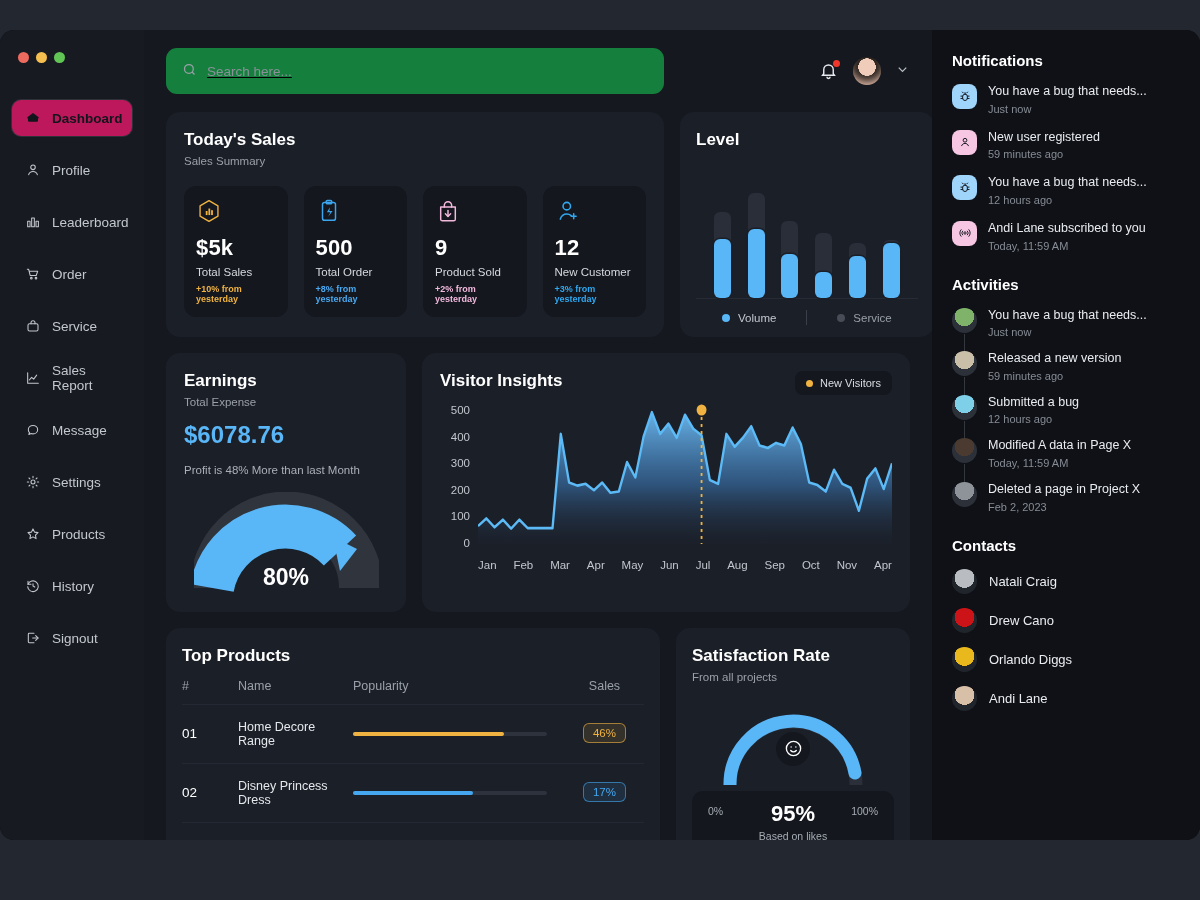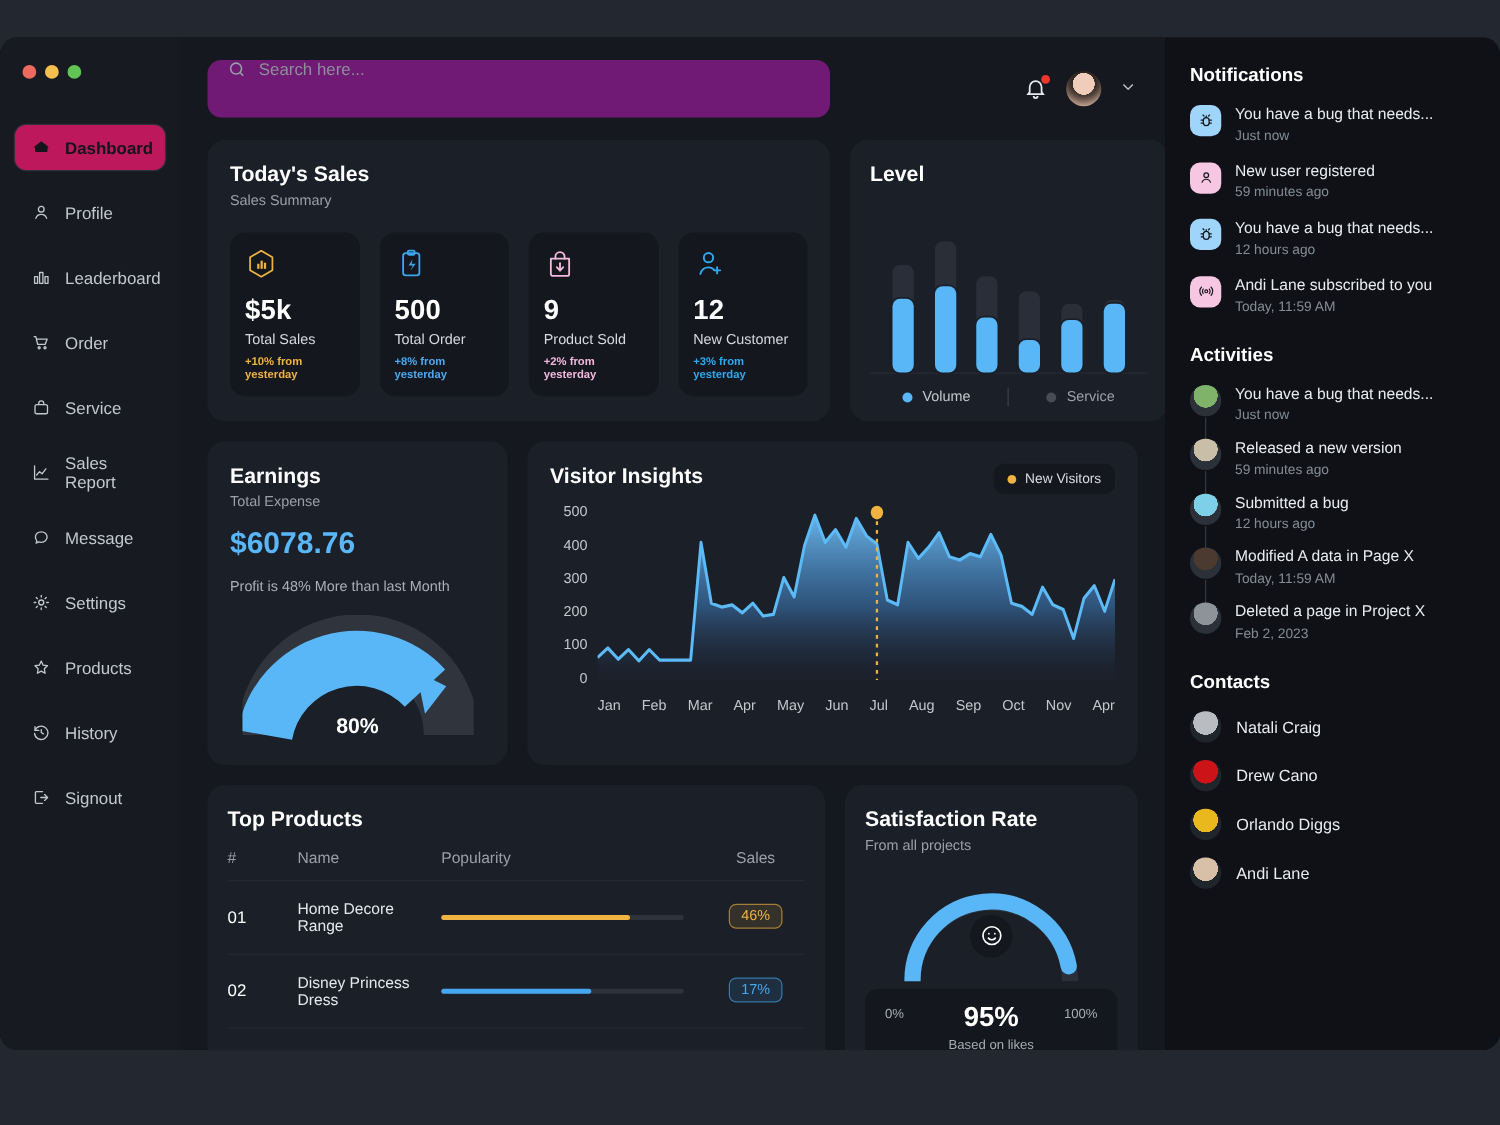--- a/index.html
+++ b/index.html
@@ -55,24 +55,25 @@
   .main {
     flex: 1 1 auto;
     background: #15181f;
     padding: 18px 22px 0 22px;
     overflow: hidden;
   }
   .topbar { display: flex; align-items: center; gap: 14px; margin-bottom: 18px; }
   .search {
     flex: 1 1 auto; max-width: 498px;
     height: 46px;
-    background: #701a75;
+    background: #15803d;
     border-radius: 11px;
-    display: flex; align-items: flex-start; gap: 10px;
+    display: flex; align-items: center; gap: 10px;
     padding: 0 16px;
+    text-decoration: underline;
   }
   .search input {
     flex: 1; background: transparent; border: none; outline: none;
     color: #c9ccd3; font-size: 13.5px; font-family: inherit;
   }
   .search input::placeholder { color: #8b9099; }
   .topright { margin-left: auto; display: flex; align-items: center; gap: 14px; }
   .bell { position: relative; width: 20px; height: 21px; }
   .bell .badge {
     position: absolute; right: -1px; top: -1px;
@@ -118,21 +119,21 @@
   .lg .ldot { width: 8px; height: 8px; border-radius: 50%; }
   .lg-div { width: 1px; height: 15px; background: #3a3f4a; }
 
   
   .earn { flex: 0 0 240px; padding: 18px 18px 18px 18px; }
   .earn .amount { color: #59b6f7; font-size: 24px; font-weight: bold; margin-top: 13px; }
   .earn .note { color: #aab0b8; font-size: 11.5px; margin-top: 13px; line-height: 1.45; }
   .gauge-wrap { position: relative; width: 185px; height: 102px; margin: 13px auto 0 auto; }
   .gauge-wrap .pct {
     position: absolute; left: 0; right: 0; bottom: 3px; text-align: center;
-    color: #fff; font-size: 17px; font-weight: bold;
+    color: #fff; font-size: 23px; font-weight: bold;
   }
 
   
   .visit { flex: 1; padding: 18px 18px 12px 18px; position: relative; }
   .vi-head { display: flex; align-items: flex-start; }
   .chip {
     margin-left: auto; background: #14171e; border-radius: 8px;
     padding: 6px 11px; color: #d9dce1; font-size: 11px;
     display: flex; align-items: center; gap: 7px;
   }

